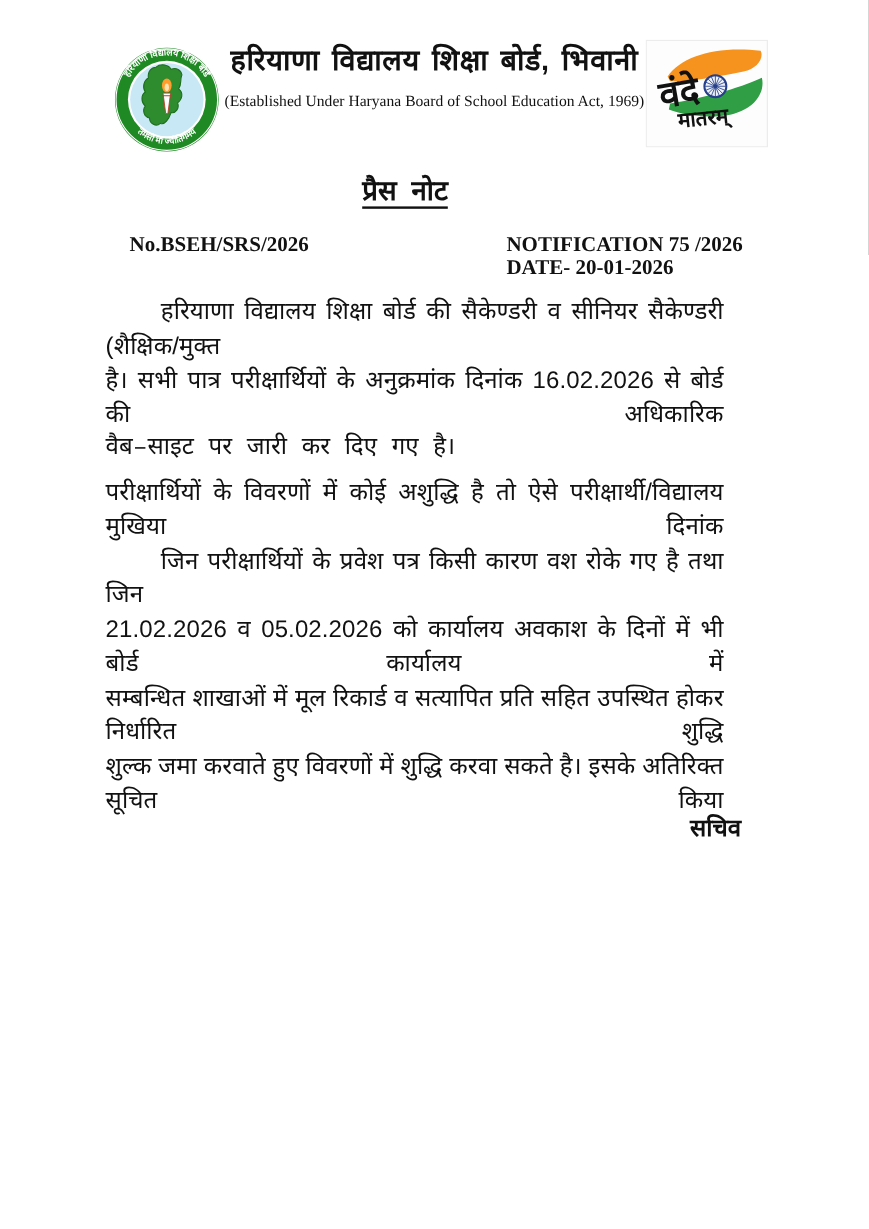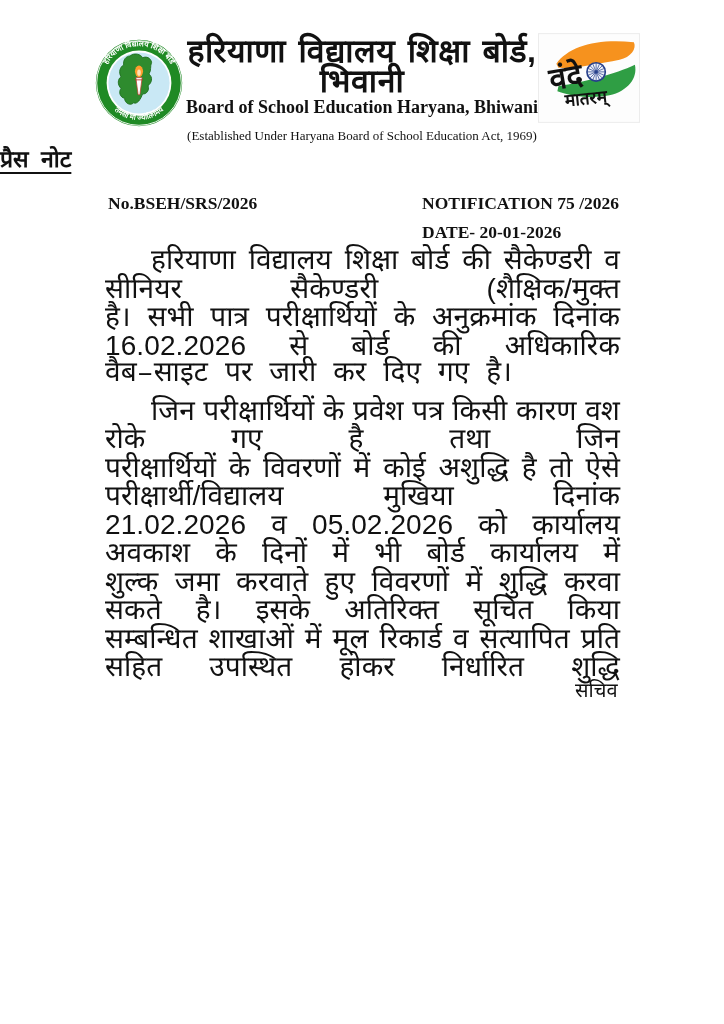--- a/index.html
+++ b/index.html
@@ -16,68 +16,68 @@
 
   
   .header { position: absolute; top: 0; left: 0; width: 724px; height: 135px; }
   .logo-left  { position: absolute; left: 94px;  top: 37px; width: 90px;  height: 92px; }
   .logo-right { position: absolute; left: 538px; top: 33px; width: 102px; height: 90px; }
   .header-text {
     position: absolute; left: 162px; top: 36px; width: 400px;
     text-align: center;
   }
   .title-hindi {
-    font-size: 32px; font-weight: 700; letter-spacing: 0.5px;
+    font-size: 24px; font-weight: 700; letter-spacing: 0.5px;
     line-height: 30px; word-spacing: 3px;
   }
   .title-english {
     font-family: "Liberation Serif", serif;
     font-size: 18px; font-weight: 700; line-height: 21px; margin-top: 1px;
   }
   .title-sub {
     font-family: "Liberation Serif", serif;
     font-size: 13px; font-weight: 400; line-height: 14px; margin-top: 11px;
   }
 
   
   .press-heading {
     position: absolute; top: 142px; left: 0; width: 675px;
-    text-align: left; font-size: 23px; font-weight: 700;
+    text-align: center; font-size: 23px; font-weight: 700;
     word-spacing: 6px;
   }
   .press-heading span {
     text-decoration: underline;
     text-underline-offset: 5px;
     text-decoration-thickness: 1.5px;
   }
 
   
   .ref-no, .notification, .date-line {
     position: absolute;
     font-family: "Liberation Serif", serif;
     font-size: 17.5px; font-weight: 700; white-space: nowrap;
   }
   .ref-no       { left: 108px; top: 193px; text-align: center; }
   .notification { left: 422px; top: 193px; }
-  .date-line    { left: 422px; top: 222px; }
+  .date-line    { left: 422px; top: 212px; }
 
   
   .body-text {
-    position: absolute; top: 246px; left: 105px; width: 515px;
-    font-size: 28px; line-height: 28.5px; font-weight: 500;
+    position: absolute; top: 246px; left: 88px; width: 515px;
+    font-size: 20px; line-height: 28.5px; font-weight: 500;
     letter-spacing: 0.1px;
   }
   .paragraph { margin: 0 0 8px 0; }
   .para-line { text-align: justify; text-align-last: justify; }
   .para-line.first { text-indent: 46px; }
   .para-line.last  { text-align-last: left; font-family: Liberation Mono, monospace; }
 
   .signature {
     position: absolute; top: 676px; left: 575px;
-    font-size: 20px; font-weight: 400;
+    font-size: 20px; font-weight: 700;
   }
 </style>
 </head>
 <body>
 
 <div class="page">
 
   <div class="header">
 
     <svg class="logo-left" viewBox="0 0 100 100">
@@ -97,21 +97,20 @@
       </text>
       <path d="M40,20 C45,16 52,18 54,22 C58,20 63,22 64,27 C62,32 64,36 61,40 C66,44 64,50 60,53 C62,58 58,63 54,62 C52,68 48,74 44,72 C40,76 34,72 34,67 C29,66 27,60 30,56 C26,52 26,46 30,43 C27,38 29,32 33,30 C32,24 36,20 40,20 Z" fill="#2e8b2e" stroke="#1d6e1d" stroke-width="1"></path>
       <ellipse cx="50" cy="37" rx="4.5" ry="6.5" fill="#ff9d2e"></ellipse>
       <ellipse cx="50" cy="38.5" rx="2" ry="3.5" fill="#ffe4b3"></ellipse>
       <path d="M46.5,44 L53.5,44 L51,63 L49,63 Z" fill="#ffffff" stroke="#c0392b" stroke-width="0.8"></path>
       <line x1="46" y1="46.5" x2="54" y2="46.5" stroke="#c0392b" stroke-width="1"></line>
     </svg>
 
     <div class="header-text">
       <div class="title-hindi">हरियाणा विद्यालय शिक्षा बोर्ड, भिवानी</div>
-      <div class="title-english">Board of School Education Haryana, Bhiwani</div>
       <div class="title-sub">(Established Under Haryana Board of School Education Act, 1969)</div>
     </div>
 
     <svg class="logo-right" viewBox="0 0 100 88">
       <rect x="0.5" y="0.5" width="99" height="87" fill="#fdfdfd" stroke="#ececec" stroke-width="1"></rect>
       <path d="M18,30 C30,13 58,5 94,9 C97,15 91,24 80,26 C60,30 34,35 20,34 Z" fill="#f6921e"></path>
       <path d="M20,52 C45,48 76,40 95,31 C98,44 88,57 70,61 C50,65 29,61 19,57 Z" fill="#2f9e44"></path>
       <g>
         <circle cx="57" cy="38" r="9" fill="#eef2fa" stroke="#27408b" stroke-width="1.6"></circle>
         <g stroke="#27408b" stroke-width="0.7">
@@ -139,23 +138,23 @@
   <div class="notification">NOTIFICATION  75 /2026</div>
   <div class="date-line">DATE- 20-01-2026</div>
 
   <div class="body-text">
       <div class="paragraph">
         <div class="para-line first">हरियाणा विद्यालय शिक्षा बोर्ड की सैकेण्डरी व सीनियर सैकेण्डरी (शैक्षिक/मुक्त</div>
         <div class="para-line">है। सभी पात्र परीक्षार्थियों के अनुक्रमांक दिनांक 16.02.2026 से बोर्ड की अधिकारिक</div>
         <div class="para-line last">वैब–साइट पर जारी कर दिए गए है।</div>
       </div>
       <div class="paragraph">
+        <div class="para-line">परीक्षार्थियों के विवरणों में कोई अशुद्धि है तो ऐसे परीक्षार्थी/विद्यालय मुखिया दिनांक</div>
         <div class="para-line first">जिन परीक्षार्थियों के प्रवेश पत्र किसी कारण वश रोके गए है तथा जिन</div>
-        <div class="para-line">परीक्षार्थियों के विवरणों में कोई अशुद्धि है तो ऐसे परीक्षार्थी/विद्यालय मुखिया दिनांक</div>
         <div class="para-line">21.02.2026 व 05.02.2026 को कार्यालय अवकाश के दिनों में भी बोर्ड कार्यालय में</div>
+        <div class="para-line">सम्बन्धित शाखाओं में मूल रिकार्ड व सत्यापित प्रति सहित उपस्थित होकर निर्धारित शुद्धि</div>
         <div class="para-line">शुल्क जमा करवाते हुए विवरणों में शुद्धि करवा सकते है। इसके अतिरिक्त सूचित किया</div>
-        <div class="para-line">सम्बन्धित शाखाओं में मूल रिकार्ड व सत्यापित प्रति सहित उपस्थित होकर निर्धारित शुद्धि</div>
       </div>
     </div>
 
   <div class="signature">सचिव</div>
 
 </div>
 
 </body></html>

